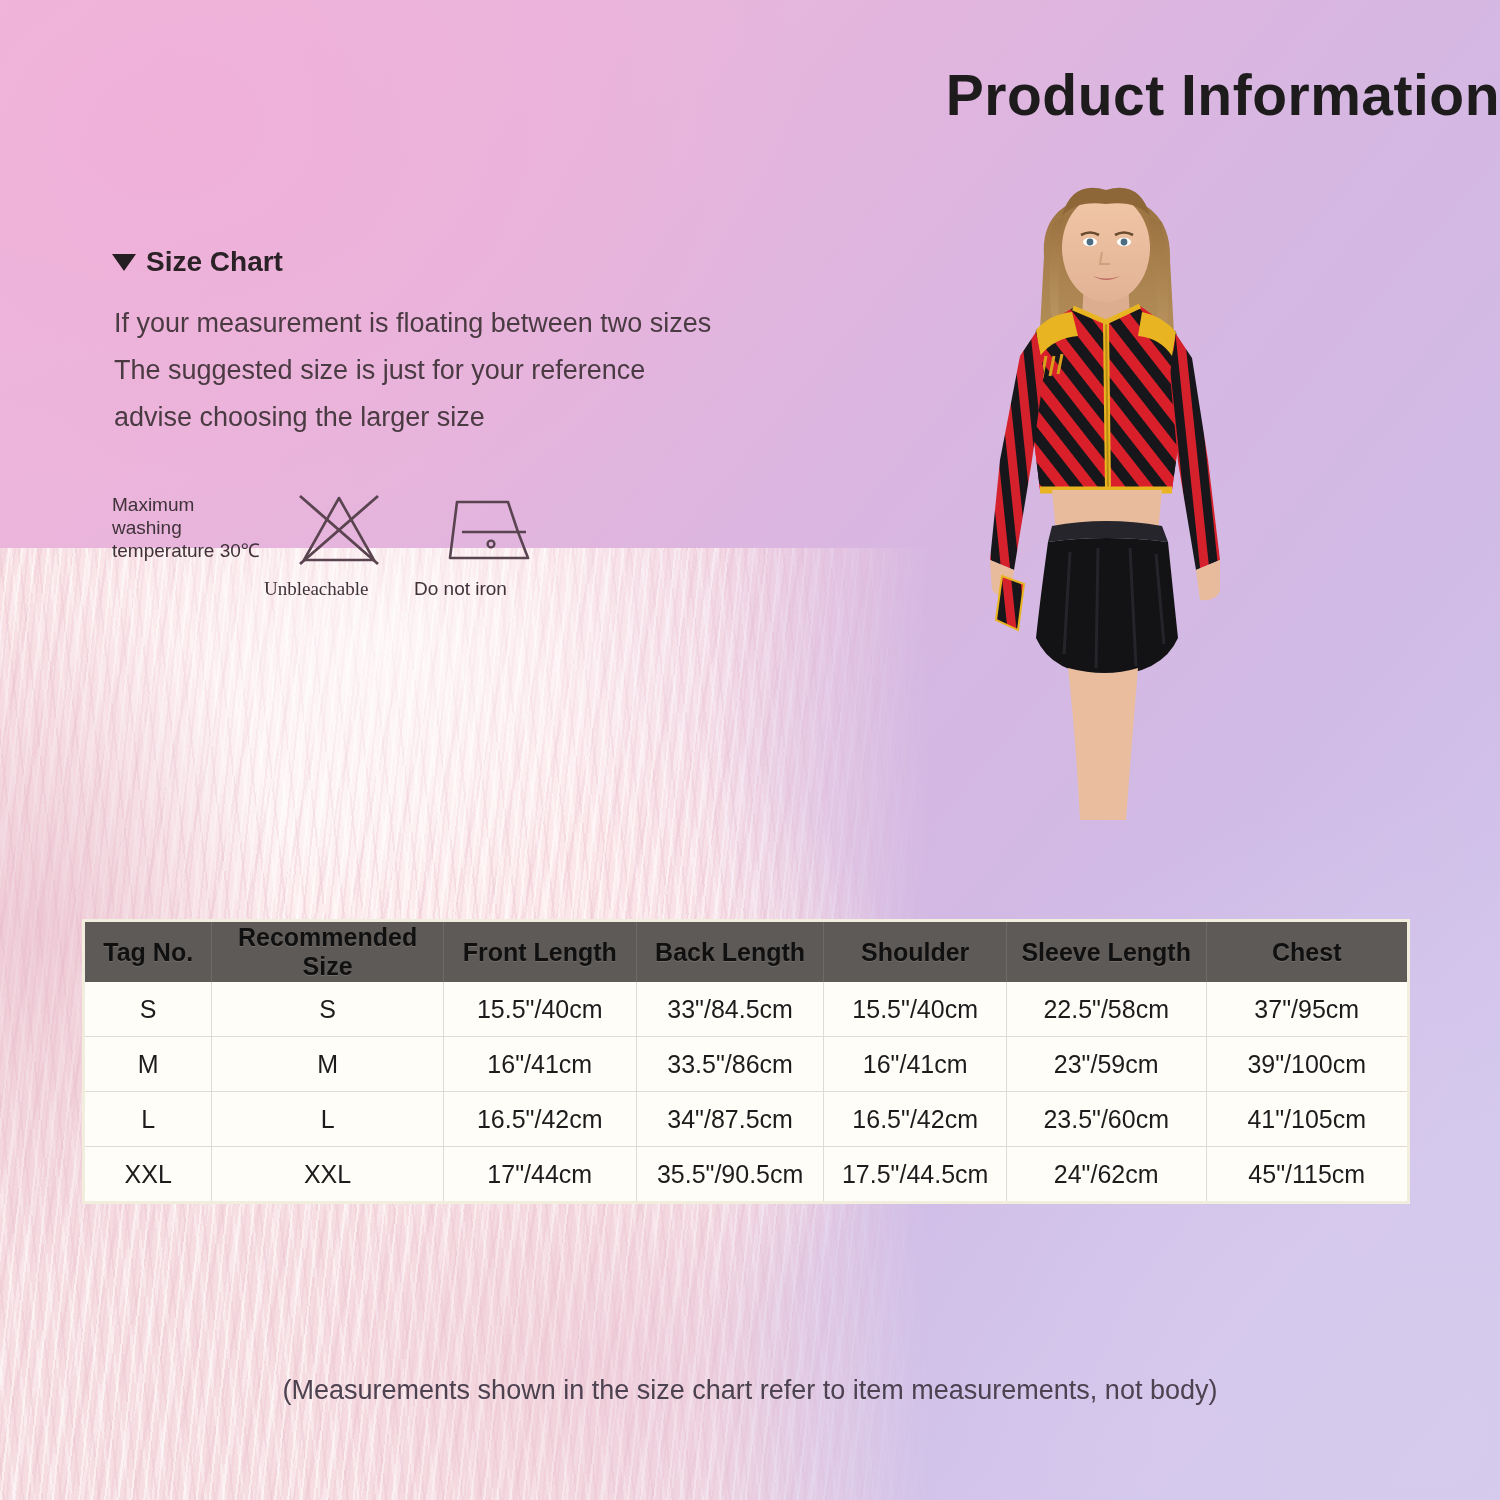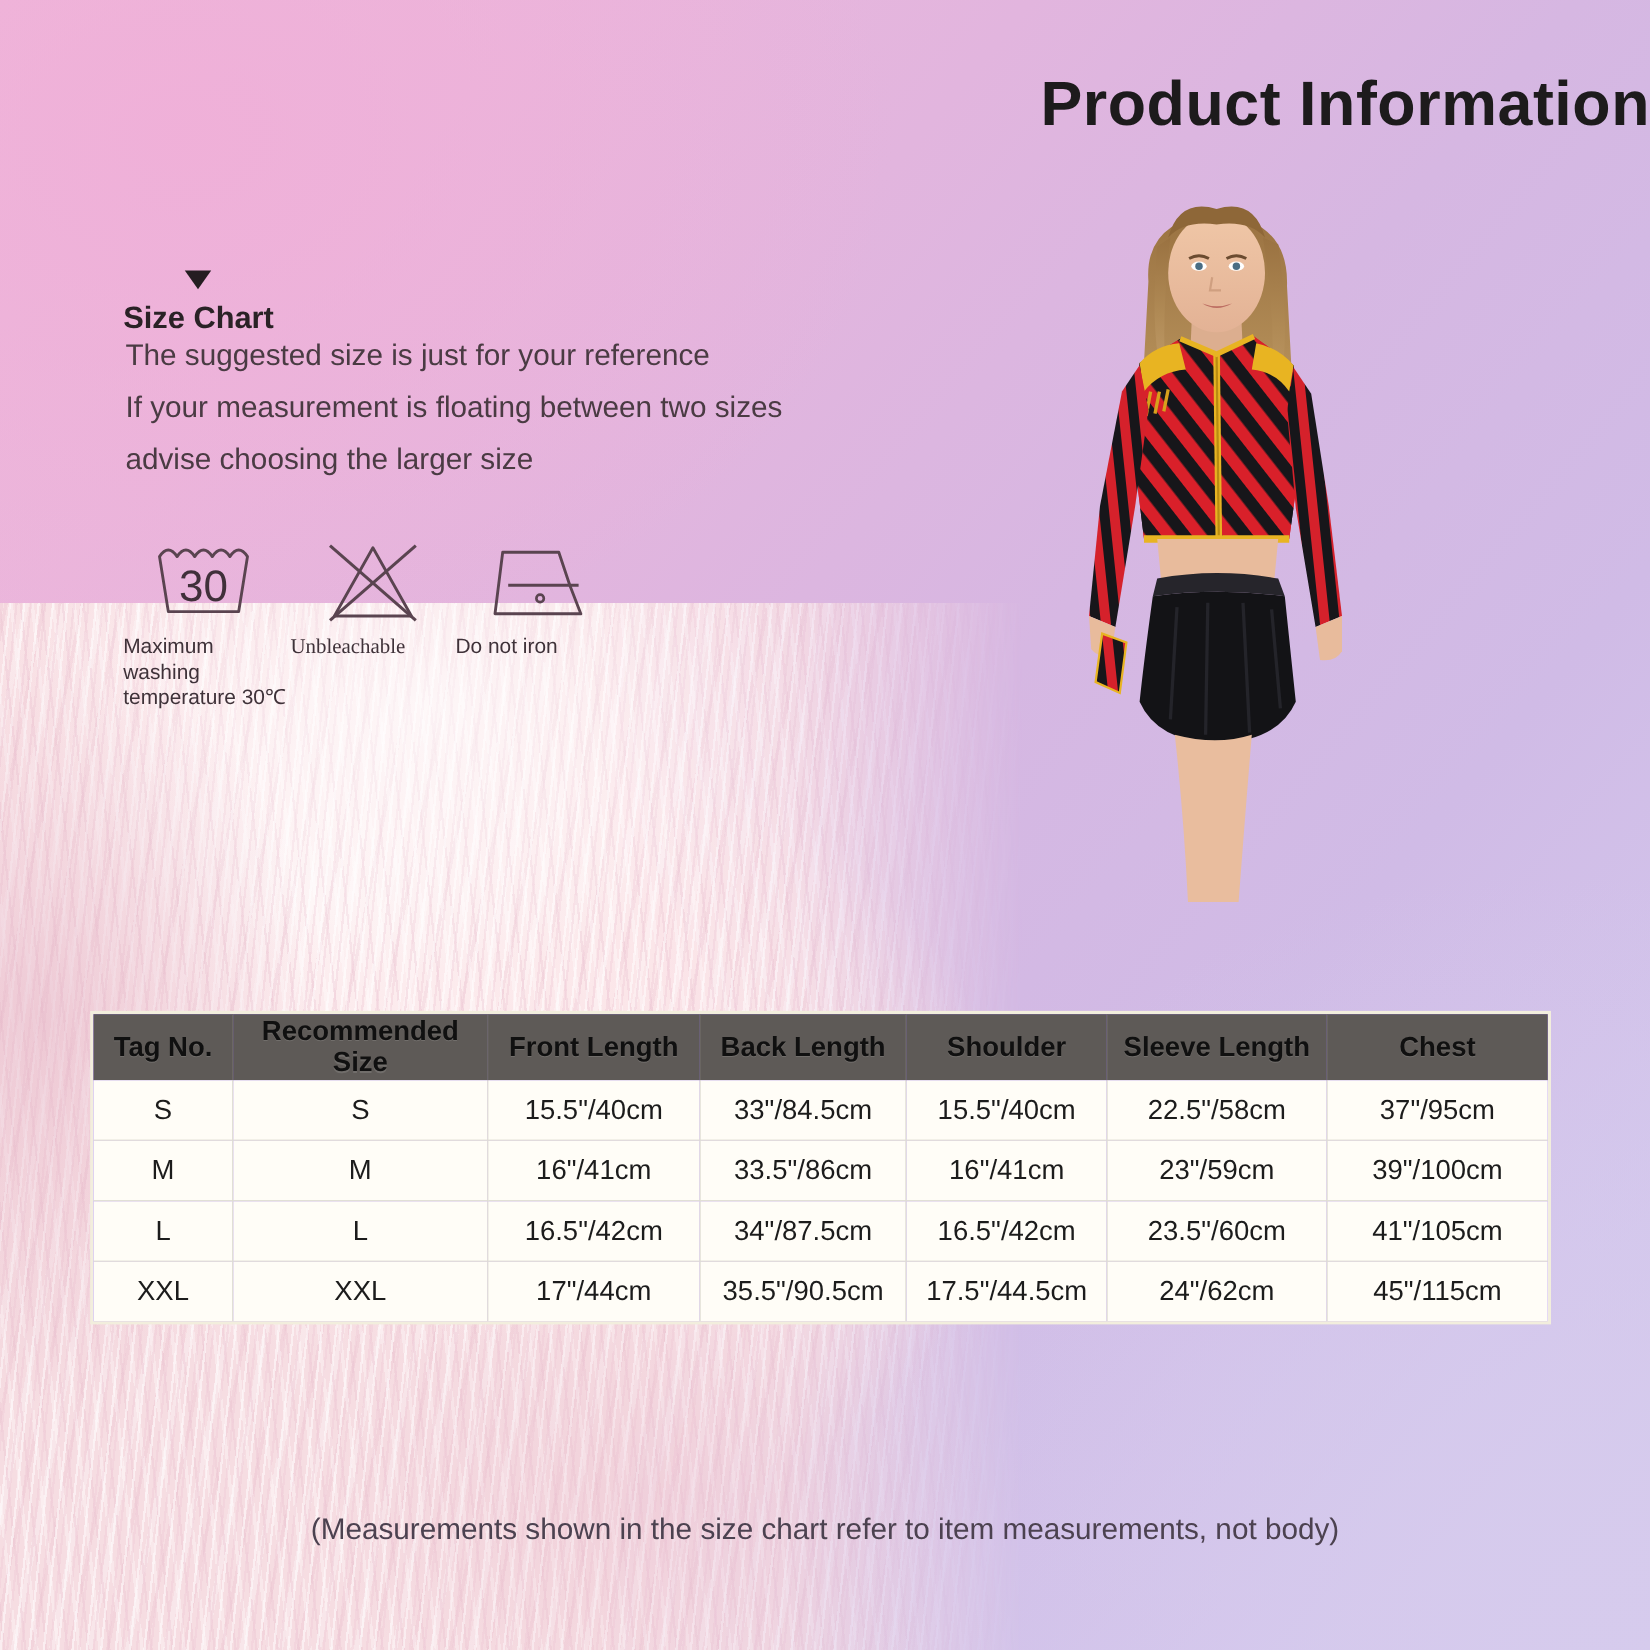--- a/index.html
+++ b/index.html
@@ -81,21 +81,21 @@
   .page-title{
     position:absolute;left:0;right:0;top:62px;text-align:right;
     font-size:57px;font-weight:bold;color:#1d1b1c;
     letter-spacing:.5px;
   }
 
   
   .sizechart-head{
     position:absolute;left:112px;top:246px;
     display:flex;align-items:center;gap:10px;
-    font-size:28px;font-weight:bold;color:#2a2226;flex-direction:column;
+    font-size:28px;font-weight:bold;color:#2a2226;
   }
   .caret{
     width:0;height:0;
     border-left:12px solid transparent;border-right:12px solid transparent;
     border-top:17px solid #241d21;display:inline-block;
   }
   .note-lines{
     position:absolute;left:114px;top:300px;
     font-size:27px;color:#4a3b43;line-height:47px;font-weight:400;
   }
@@ -174,35 +174,28 @@
 </div>
 
 <div class="page-title">Product  Information</div>
 
 <div class="sizechart-head">
   <span class="caret"></span>
   <span>Size Chart</span>
 </div>
 
 <div class="note-lines">
+  <div>If your measurement is floating between two sizes</div>
   <div>The suggested size is just for your reference</div>
-  <div>If your measurement is floating between two sizes</div>
   <div>advise choosing the larger size</div>
 </div>
 
 <div class="care-row">
 
   <div class="care-item care-1">
-    <div class="glyph">
-      <svg width="110" height="80" viewBox="0 0 110 80" aria-hidden="true">
-        <path d="M12 18 Q20 6 28 18 Q36 6 44 18 Q52 6 60 18 Q68 6 76 18 Q84 6 92 18
-                 L84 68 L20 68 Z" fill="none" stroke="#5a4450" stroke-width="2.6" stroke-linejoin="round"></path>
-        <text x="52" y="58" text-anchor="middle" font-family="'Liberation Sans', sans-serif" font-size="40" fill="#40303a">30</text>
-      </svg>
-    </div>
     <div class="cap">
       <div>Maximum washing</div>
       <div>temperature 30℃</div>
     </div>
   </div>
 
   <div class="care-item care-2">
     <div class="glyph">
       <svg width="110" height="80" viewBox="0 0 110 80" aria-hidden="true">
         <path d="M55 10 L90 72 L20 72 Z" fill="none" stroke="#5a4450" stroke-width="2.6" stroke-linejoin="round"></path>

